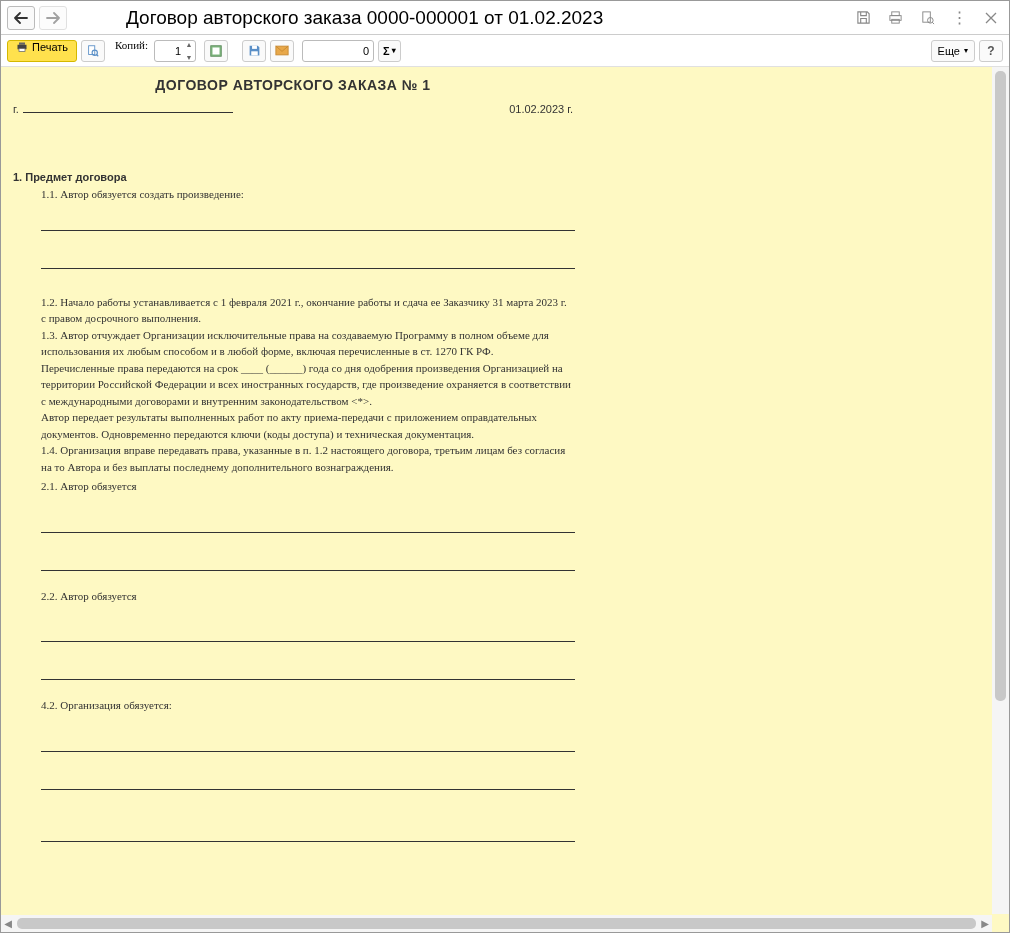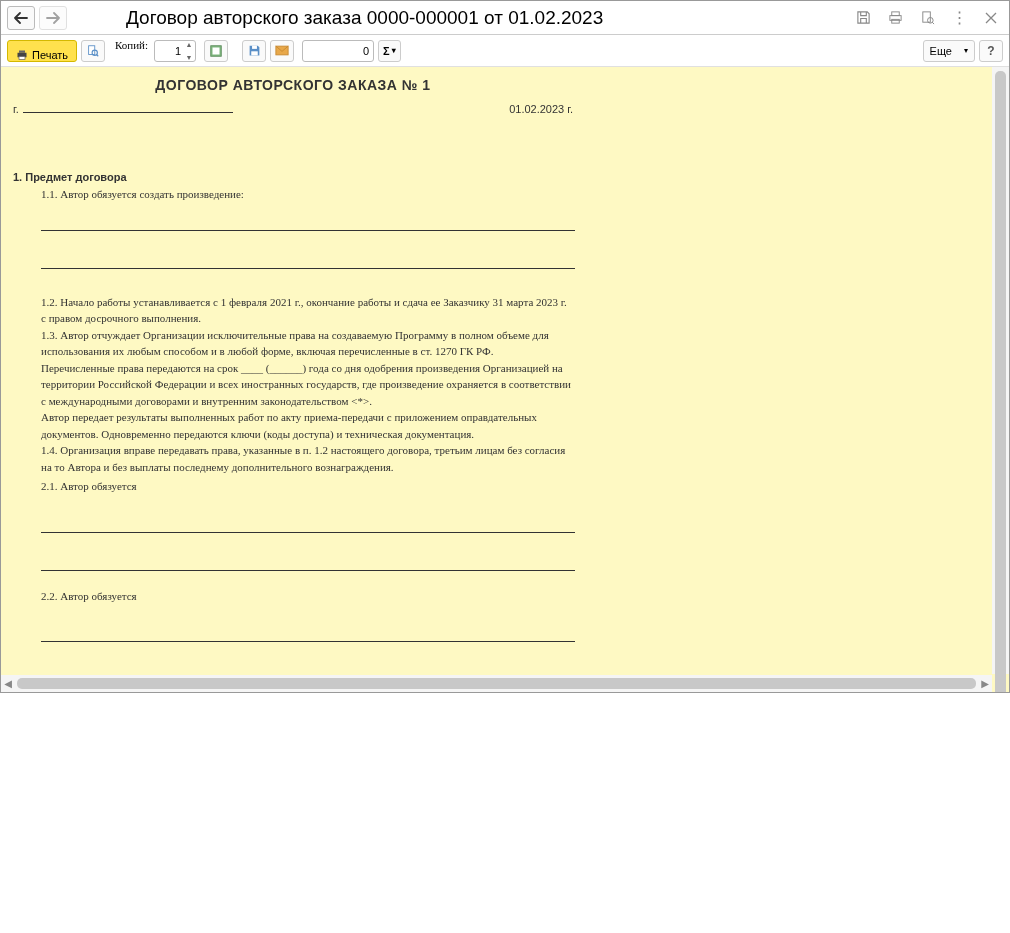--- a/index.html
+++ b/index.html
@@ -5,21 +5,21 @@
   * { box-sizing: border-box; }
   body {
     margin: 0;
     font-family: Arial, sans-serif;
     font-size: 12px;
     background: #fff;
     color: #000;
   }
   .window {
     width: 1010px;
-    height: 693px;
+    height: 933px;
     border: 1px solid #999;
     display: flex;
     flex-direction: column;
     background: #fff;
   }
   .titlebar {
     display: flex;
     align-items: center;
     padding: 3px 6px;
     border-bottom: 1px solid #ccc;
@@ -66,21 +66,21 @@
     border-bottom: 1px solid #e0e0e0;
     height: 32px;
   }
   .print-btn {
     height: 22px;
     padding: 0 8px;
     background: #ffe14d;
     border: 1px solid #d4b800;
     border-radius: 3px;
     display: flex;
-    align-items: flex-end;
+    align-items: flex-start;
     gap: 4px;
     font-size: 11px;
   }
   .tool-btn {
     width: 24px;
     height: 22px;
     border: 1px solid #ccc;
     border-radius: 3px;
     background: #fafafa;
     display: flex;
@@ -148,21 +148,21 @@
   .toolbar-spacer { flex: 1; }
   .more-btn {
     height: 22px;
     padding: 0 6px;
     border: 1px solid #ccc;
     border-radius: 3px;
     background: #fafafa;
     font-size: 11px;
     display: flex;
     align-items: center;
-    gap: 12px;
+    gap: 4px;
   }
   .help-btn {
     width: 24px;
     height: 22px;
     border: 1px solid #ccc;
     border-radius: 3px;
     background: #fafafa;
     display: flex;
     align-items: center;
     justify-content: center;

